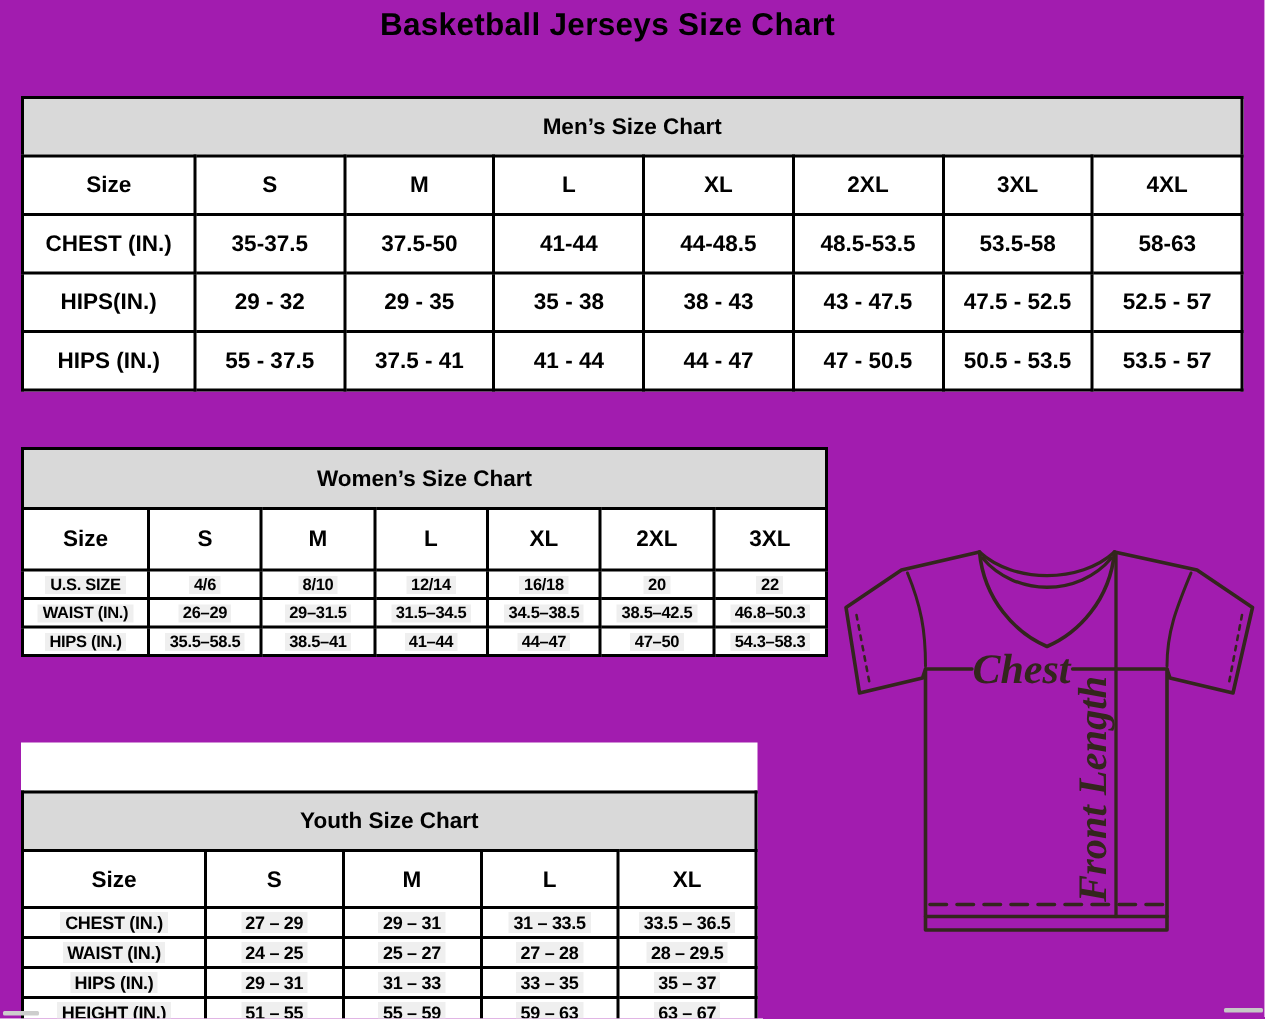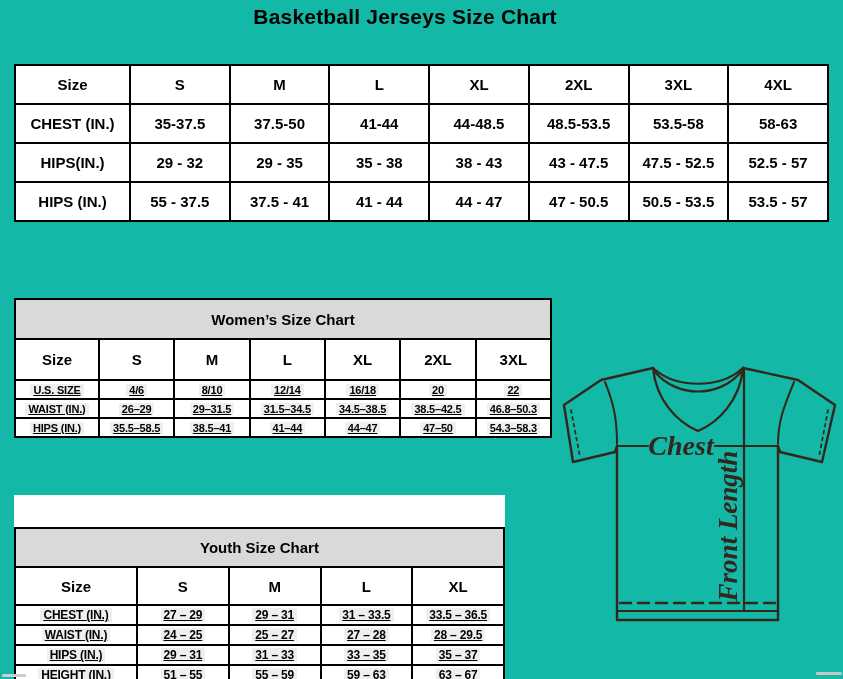--- a/index.html
+++ b/index.html
@@ -1,16 +1,16 @@
 <!DOCTYPE html>
 <html style="--header-bg: #d9d9d9; --highlight: #efefef; --line-color: #33261d;"><head>
 <meta charset="utf-8">
 <style>
   html,body{margin:0;padding:0;background:#fff;}
-  .page{position:relative;width:843px;height:679px;background:#14b8a6;overflow:hidden;
+  .page{position:relative;width:843px;height:679px;background:#a21caf;overflow:hidden;
         font-family:"Liberation Sans", sans-serif;}
   .page-title{position:absolute;top:5px;left:0;width:810px;margin:0;text-align:center;
         font-size:21px;font-weight:bold;color:#000;letter-spacing:.2px;}
 
   .chart{position:absolute;background:#fff;box-sizing:border-box;}
   .chart-title{background:var(--header-bg,#d9d9d9);border:2px solid #000;border-bottom:none;
         display:flex;align-items:center;justify-content:center;font-weight:bold;font-size:15px;
         box-sizing:border-box;color:#000;}
   table{border-collapse:collapse;table-layout:fixed;width:100%;}
   th,td{border:2px solid #000;text-align:center;vertical-align:middle;font-weight:bold;
@@ -31,40 +31,41 @@
   .womens tbody th,.womens tbody td{height:19px;font-size:11px;letter-spacing:-.2px;}
 
   
   .youth{left:14px;top:495px;width:491px;}
   .youth .chart-title{height:39px;margin-top:32px;}
   .youth thead th{height:38px;font-size:15px;}
   .youth thead th:first-child{width:122px;}
   .youth tbody th,.youth tbody td{height:20px;font-size:12px;letter-spacing:-.2px;}
 
   
-  .womens tbody span,.youth tbody span{background:var(--highlight,#efefef);padding:0 3px;text-decoration:underline;}
+  .womens tbody span,.youth tbody span{background:var(--highlight,#efefef);padding:0 3px;}
 
   
   .jersey{position:absolute;left:556px;top:358px;width:287px;height:270px;}
   .jline{stroke:var(--line-color,#33261d);fill:none;stroke-linecap:round;stroke-linejoin:round;}
   .jtext{font-family:"Liberation Serif", serif;font-style:italic;font-weight:bold;
          fill:var(--line-color,#33261d);}
 
   .scroll-frag{position:absolute;height:3px;background:#cdcdcd;border-radius:1px;}
   .scroll-frag.left{left:2px;top:674px;width:24px;}
   .scroll-frag.right{left:816px;top:672px;width:26px;background:#c7c7c7;}
 </style>
 </head>
 <body>
 
 <div class="page">
 
   <h1 class="page-title">Basketball Jerseys Size Chart</h1>
 
   <div class="chart mens">
+    <div class="chart-title">Men’s Size Chart</div>
     <table>
         <thead>
           <tr>
             <th>Size</th>
             <th>S</th>
             <th>M</th>
             <th>L</th>
             <th>XL</th>
             <th>2XL</th>
             <th>3XL</th>

